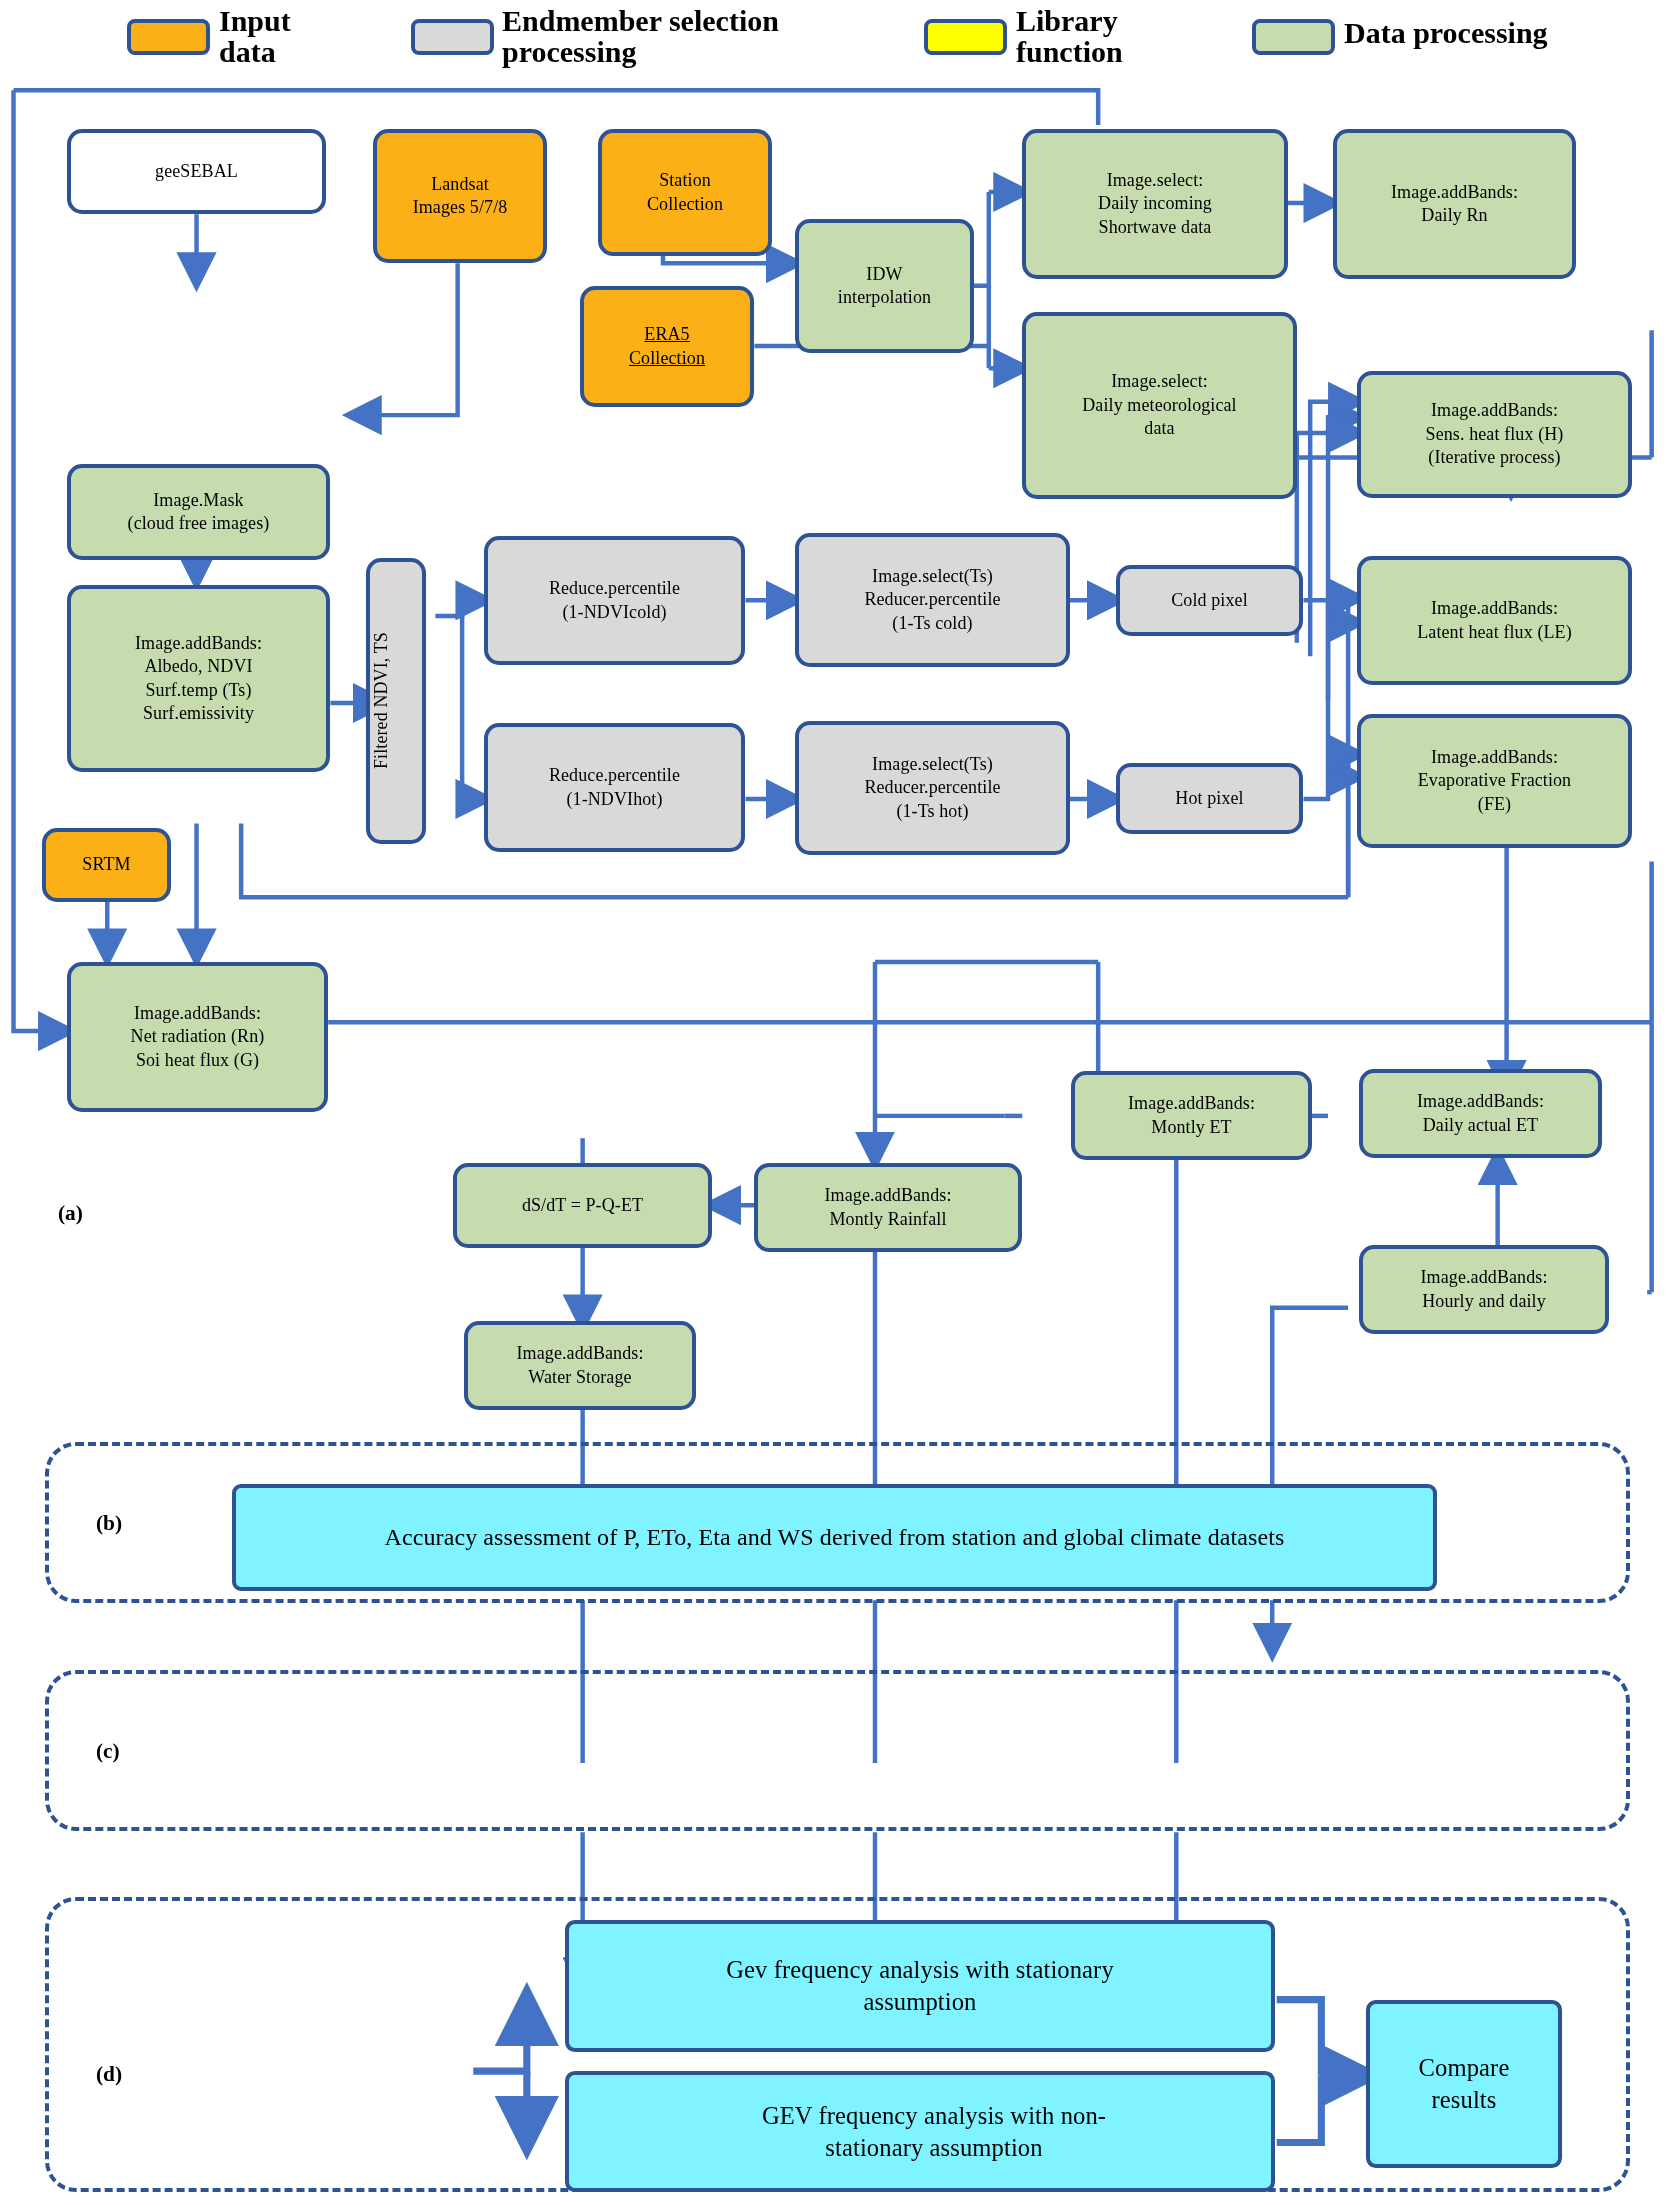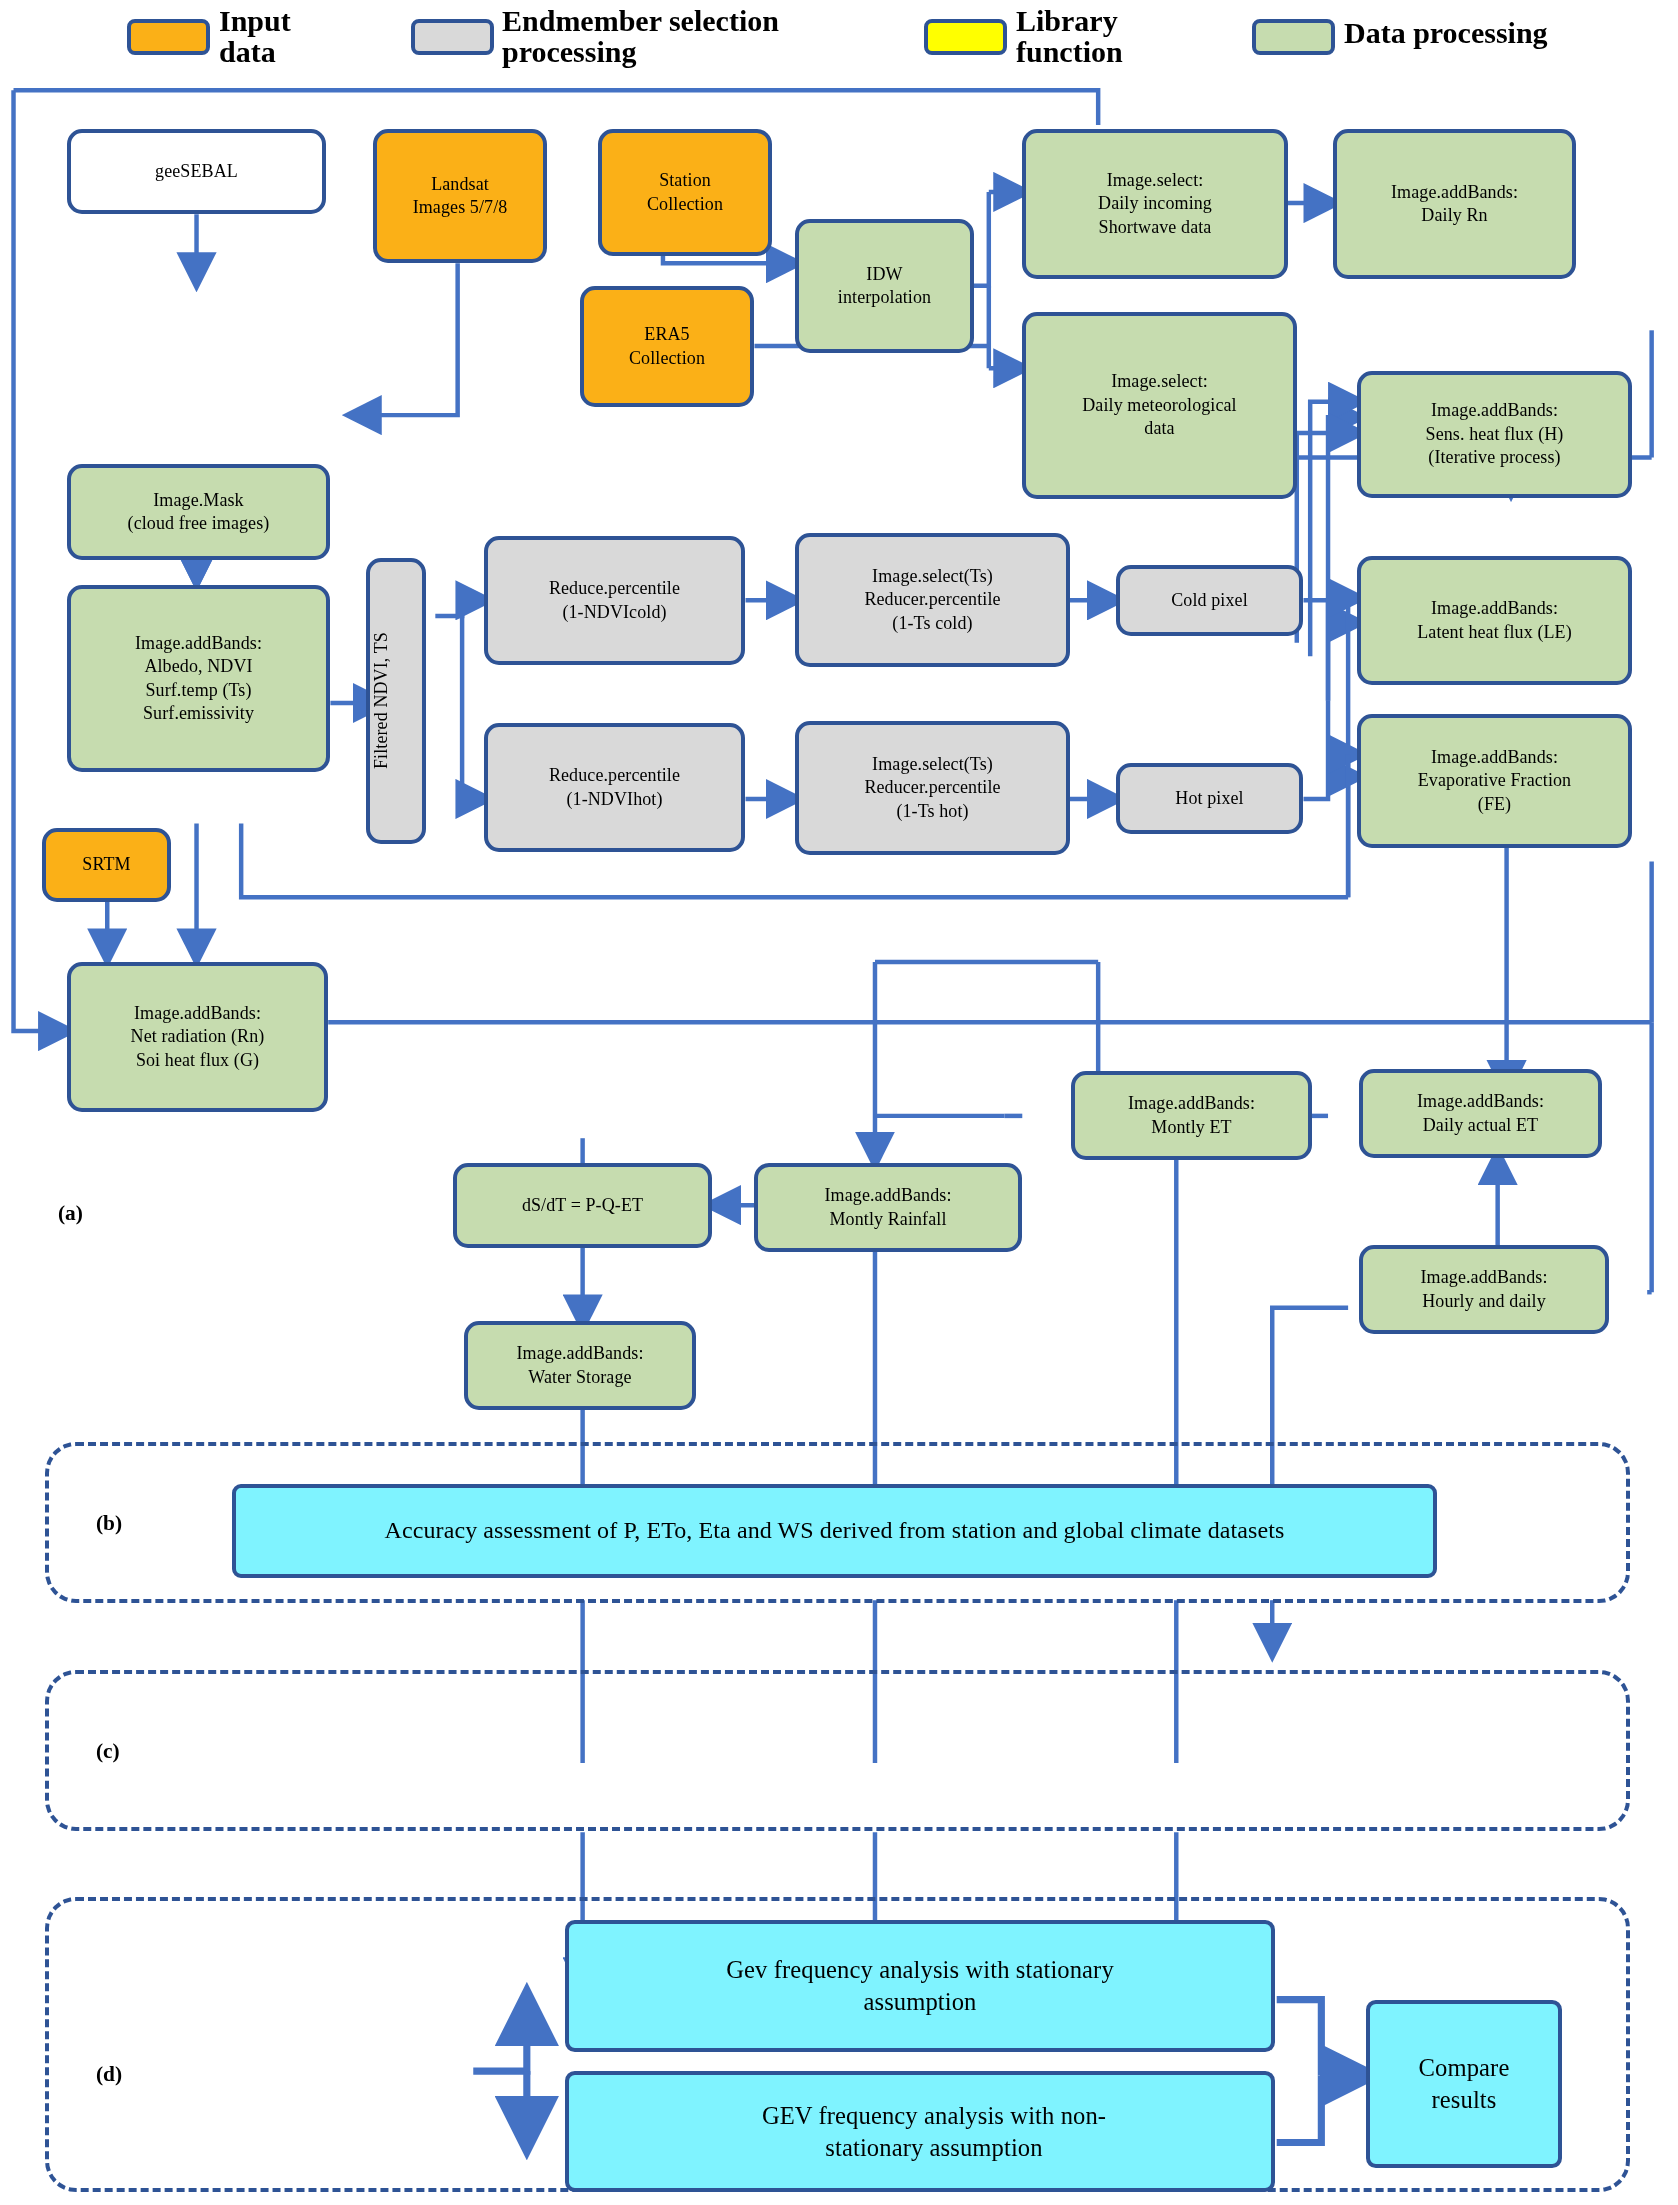--- a/index.html
+++ b/index.html
@@ -207,21 +207,21 @@
   </div>
 
   <div class="node n-orange" style="left:598px;top:129px;width:174px;height:127px;">
     <span>Station<br>Collection</span>
   </div>
 
   <div class="node n-green" style="left:795px;top:219px;width:179px;height:134px;">
     <span>IDW<br>interpolation</span>
   </div>
 
-  <div class="node n-orange" style="left:580px;top:286px;width:174px;height:121px;">
+  <div class="node n-orange" style="left:580px;top:286px;width:174px;height:121px;text-decoration:underline;">
     <span>ERA5<br>Collection</span>
   </div>
 
   <div class="node n-green" style="left:1022px;top:129px;width:266px;height:150px;">
     <span>Image.select:<br>Daily incoming<br>Shortwave data</span>
   </div>
 
   <div class="node n-green" style="left:1333px;top:129px;width:243px;height:150px;">
     <span>Image.addBands:<br>Daily Rn</span>
   </div>
@@ -304,21 +304,21 @@
   </div>
 
   <div class="node n-green" style="left:453px;top:1163px;width:259px;height:85px;">
     <span>dS/dT = P-Q-ET</span>
   </div>
 
   <div class="node n-green" style="left:464px;top:1321px;width:232px;height:89px;">
     <span>Image.addBands:<br>Water Storage</span>
   </div>
 
-  <div class="node n-cyan" style="left:232px;top:1484px;width:1205px;height:94px;font-size:24px;border-radius:9px;">
+  <div class="node n-cyan" style="left:232px;top:1484px;width:1205px;height:107px;font-size:24px;border-radius:9px;">
     <span>Accuracy assessment of P, ETo, Eta and WS derived from station and global climate datasets</span>
   </div>
 
 
 
   <div class="node n-cyan" style="left:565px;top:1920px;width:710px;height:132px;font-size:24.6px;border-radius:9.8px;justify-content:flex-end;">
     <span>Gev frequency analysis with stationary<br>assumption</span>
   </div>
 
   <div class="node n-cyan" style="left:565px;top:2071px;width:710px;height:121px;font-size:24.6px;border-radius:9.8px;padding-left:28px;">

